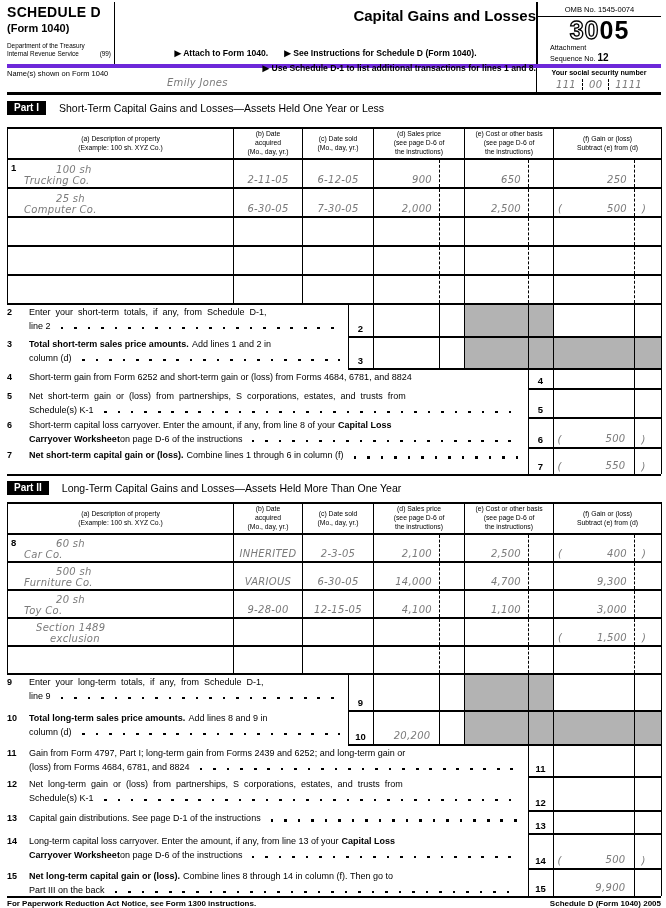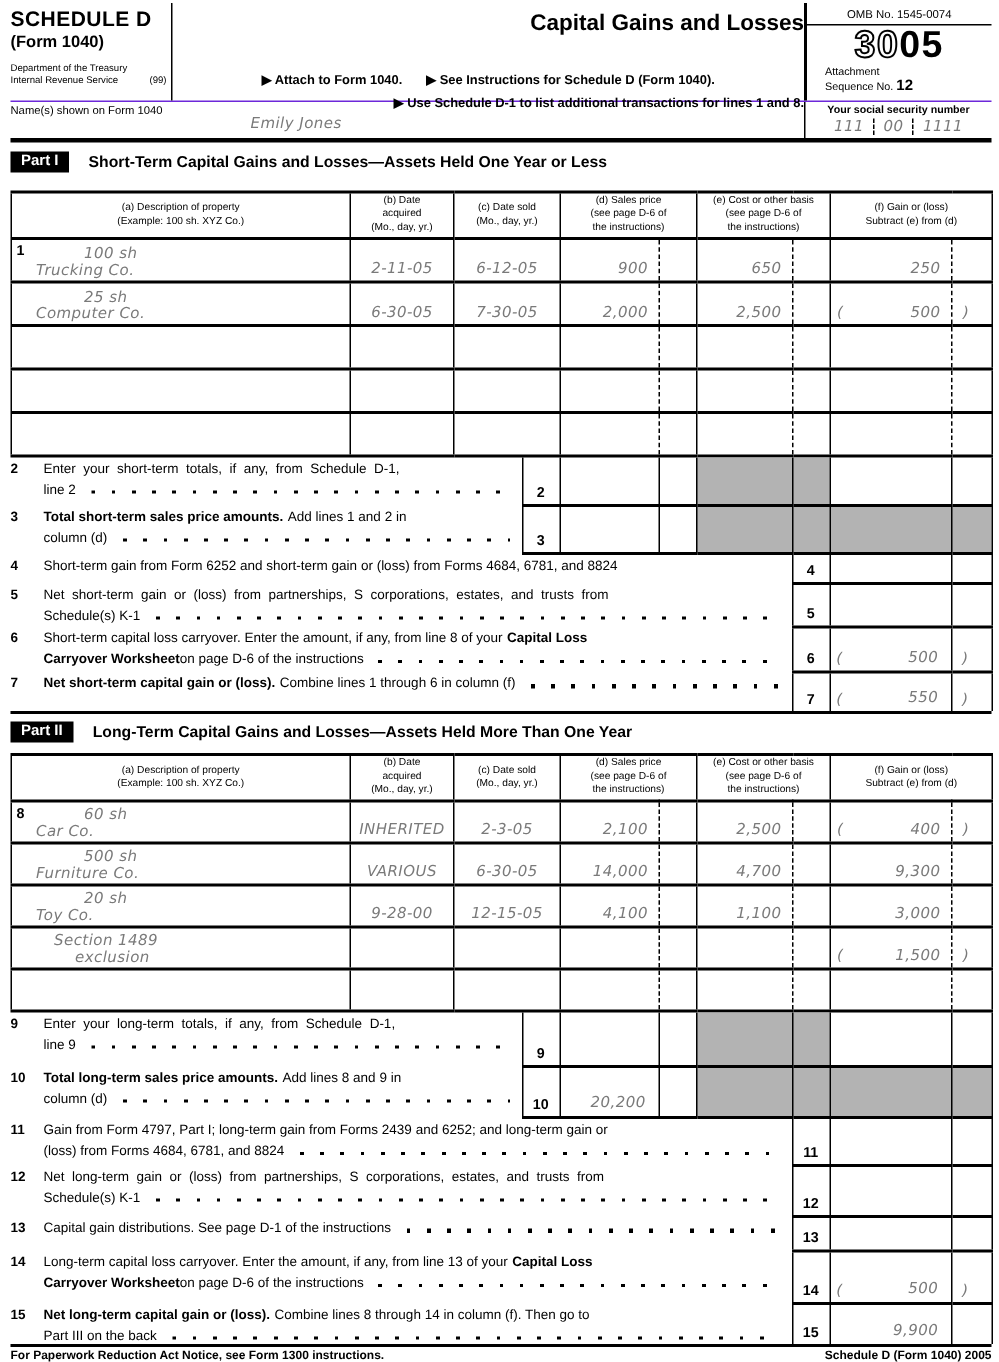--- a/index.html
+++ b/index.html
@@ -1,21 +1,21 @@
 <!DOCTYPE html>
 <html><head>
 <meta charset="utf-8">
 <style>
   html,body { margin:0; padding:0; background:#fff; }
   * { box-sizing:border-box; }
   .page { position:relative; width:666px; height:908px; padding:2px 5px 0 7px;
           font-family:"Liberation Sans", sans-serif; color:#000; overflow:hidden; background:#fff; }
 
   
-  .hdr { display:flex; height:66px; border-bottom:1px solid #6d28d9; }
+  .hdr { display:flex; height:66px; border-bottom:4px solid #6d28d9; }
   .hdr-left { width:108px; border-right:1px solid #000; padding-top:2px; }
   .sched { font-size:14px; font-weight:bold; letter-spacing:.3px; }
   .form1040 { font-size:11px; font-weight:bold; margin-top:2px; }
   .dept { font-size:6.4px; line-height:1.25; margin-top:8px; }
   .dept-row { display:flex; justify-content:space-between; padding-right:3px; }
   .hdr-center { flex:1; text-align:right; }
   .title { font-size:15px; font-weight:bold; margin-top:5px; }
   .bullets1 { margin-top:24px; font-size:8.6px; font-weight:bold; display:flex; justify-content:center; gap:16px; }
   .bullets2 { margin-top:5px; font-size:8.6px; font-weight:bold; }
   .hdr-right { width:125px; border-left:2px solid #000; }
@@ -33,21 +33,21 @@
   .nr-right { width:125px; border-left:1px solid #000; }
   .ssn-label { font-size:7.1px; font-weight:bold; text-align:center; padding-top:1px; }
   .ssn { display:flex; justify-content:center; margin-top:2px; font-size:10.5px; }
   .ssn span { padding:0 6px; }
   .ssn .mid { border-left:1px dashed #000; border-right:1px dashed #000; }
 
   
   .partbar { height:32px; padding-top:6px; display:flex; align-items:flex-start; }
   .partbar.p2 { height:26px; padding-top:5px; }
   .plabel { background:#000; color:#fff; font-weight:bold; font-size:10px; padding:1px 7px 2px; }
-  .ptitle { font-weight:bold; font-size:10.5px; margin-left:13px; margin-top:1px; }
+  .ptitle { font-weight:normal; font-size:10.5px; margin-left:13px; margin-top:1px; }
 
   
   table { border-collapse:collapse; table-layout:fixed; width:654px; }
   td,th { padding:0; }
   .hw { font-family:"DejaVu Sans", sans-serif; font-style:italic; color:#7a7a7a; font-size:10px; letter-spacing:.3px; }
 
   .grid { border:1px solid #000; border-top:2px solid #000; border-bottom:2px solid #000; }
   .grid th { border:1px solid #000; border-top:2px solid #000; border-bottom:2px solid #000;
              font-weight:normal; font-size:6.8px; line-height:1.3; vertical-align:middle; }
   .grid td { border-left:1px solid #000; border-bottom:2px solid #000; vertical-align:bottom; }

